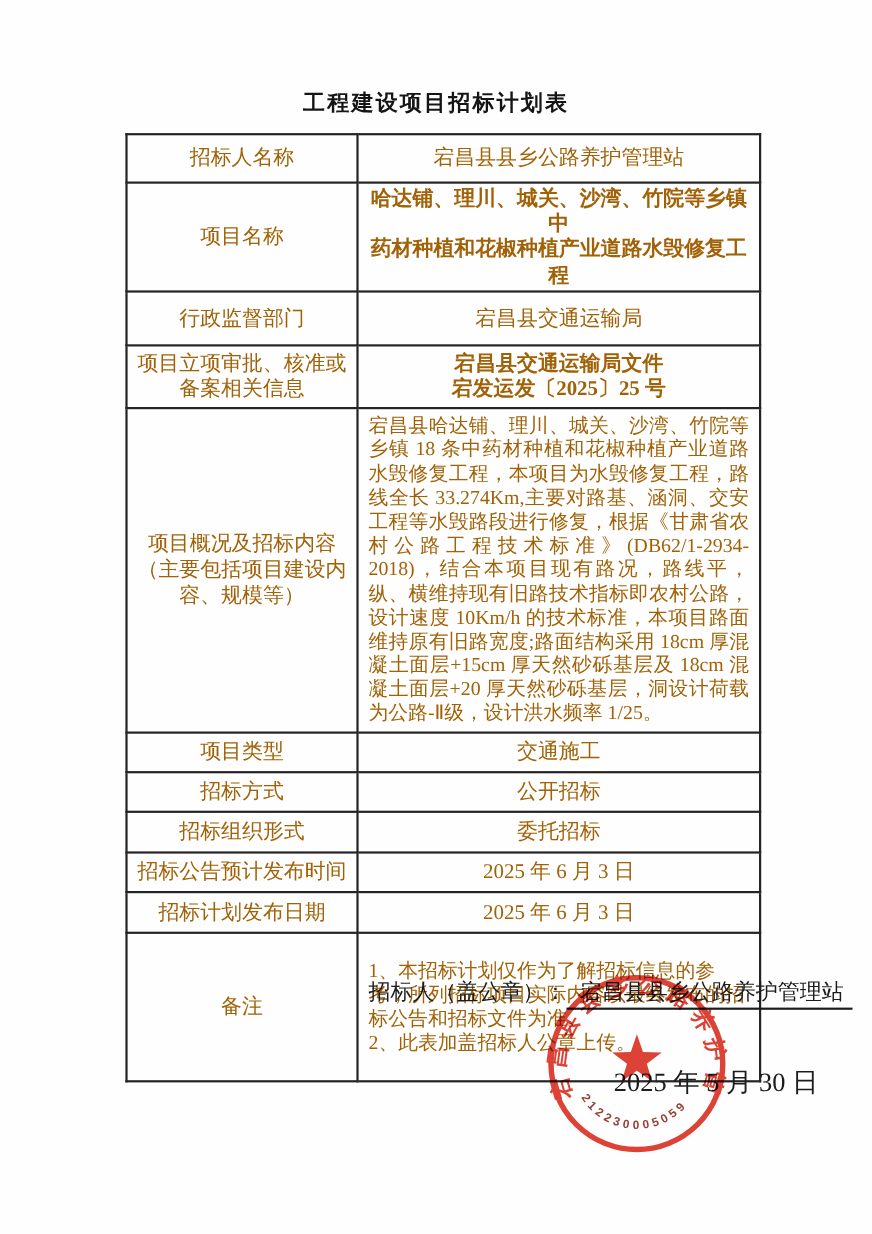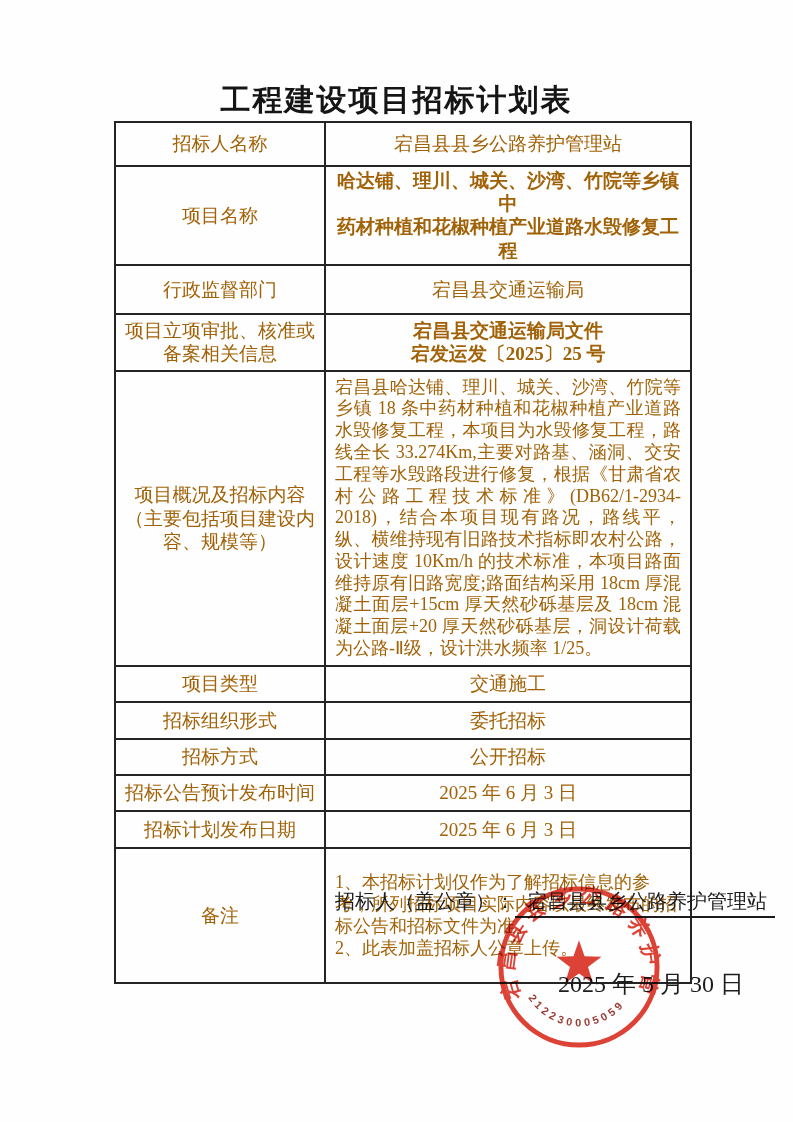--- a/index.html
+++ b/index.html
@@ -9,21 +9,21 @@
     position:relative;
     font-family:"Liberation Serif","DejaVu Serif",serif;
     color:#1c1c1c;
     overflow:hidden;
   }
   .page{position:absolute;inset:0;background:#fefefe;}
   .doc-title{
     position:absolute;top:80px;left:0;width:793px;
     text-align:center;
     font-family:"Liberation Sans","DejaVu Sans",sans-serif;
-    font-weight:700;font-size:30px;letter-spacing:2px;color:#151515;
+    font-weight:700;font-size:20px;letter-spacing:2px;color:#151515;
   }
   table.tbl{
     position:absolute;left:114px;top:121px;
     width:578px;border-collapse:collapse;table-layout:fixed;
   }
   .tbl td{
     border:2px solid #242424;
     font-size:19px;line-height:1.22;color:#a16207;
     padding:2px 6px;vertical-align:middle;
   }
@@ -83,27 +83,27 @@
         </td>
       </tr>
       <tr style="height:230px;">
         <td class="lab">项目概况及招标内容（主要包括项目建设内容、规模等）</td>
         <td class="val-left">宕昌县哈达铺、理川、城关、沙湾、竹院等乡镇 18 条中药材种植和花椒种植产业道路水毁修复工程，本项目为水毁修复工程，路线全长 33.274Km,主要对路基、涵洞、交安工程等水毁路段进行修复，根据《甘肃省农村公路工程技术标准》(DB62/1-2934-2018)，结合本项目现有路况，路线平，纵、横维持现有旧路技术指标即农村公路，设计速度 10Km/h 的技术标准，本项目路面维持原有旧路宽度;路面结构采用 18cm 厚混凝土面层+15cm 厚天然砂砾基层及 18cm 混凝土面层+20 厚天然砂砾基层，洞设计荷载为公路-Ⅱ级，设计洪水频率 1/25。</td>
       </tr>
       <tr style="height:36px;">
         <td class="lab">项目类型</td>
         <td class="val">交通施工</td>
       </tr>
+      <tr style="height:36px;">
+        <td class="lab">招标方式</td>
+        <td class="val">公开招标</td>
+      </tr>
       <tr style="height:37px;">
         <td class="lab">招标组织形式</td>
         <td class="val">委托招标</td>
-      </tr>
-      <tr style="height:36px;">
-        <td class="lab">招标方式</td>
-        <td class="val">公开招标</td>
       </tr>
       <tr style="height:36px;">
         <td class="lab">招标公告预计发布时间</td>
         <td class="val">2025 年 6 月 3 日</td>
       </tr>
       <tr style="height:37px;">
         <td class="lab">招标计划发布日期</td>
         <td class="val">2025 年 6 月 3 日</td>
       </tr>
       <tr style="height:98px;">

